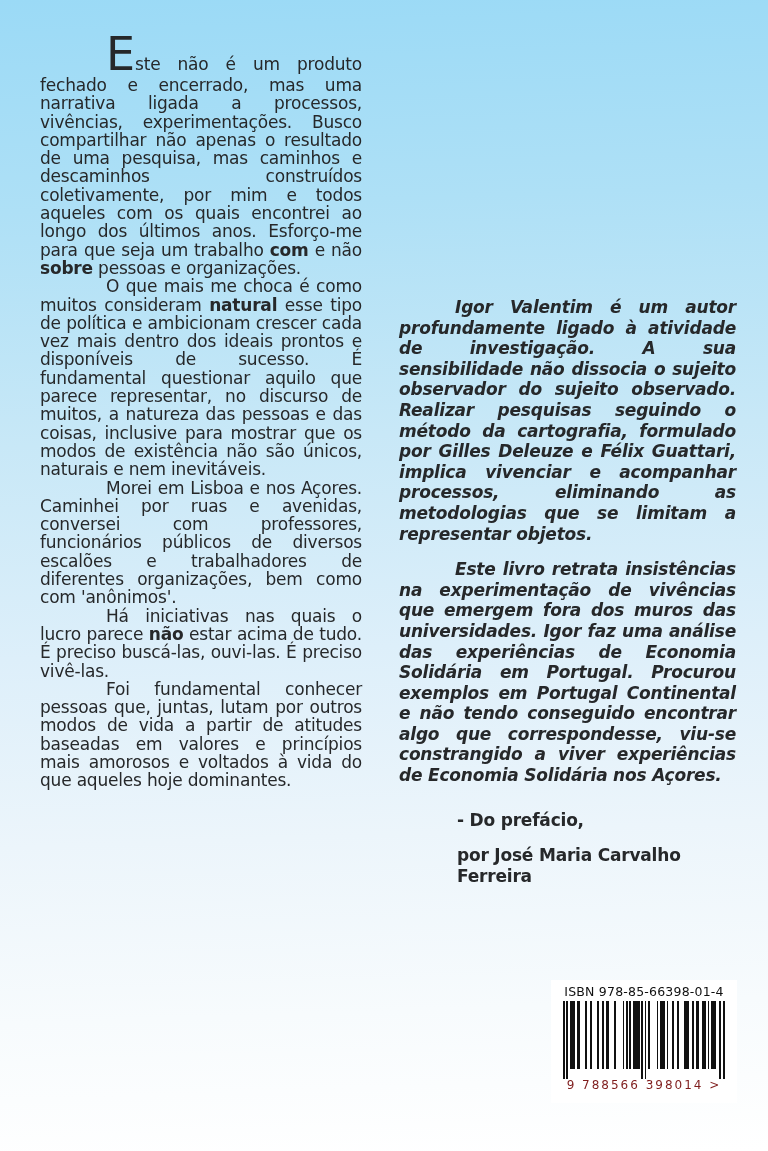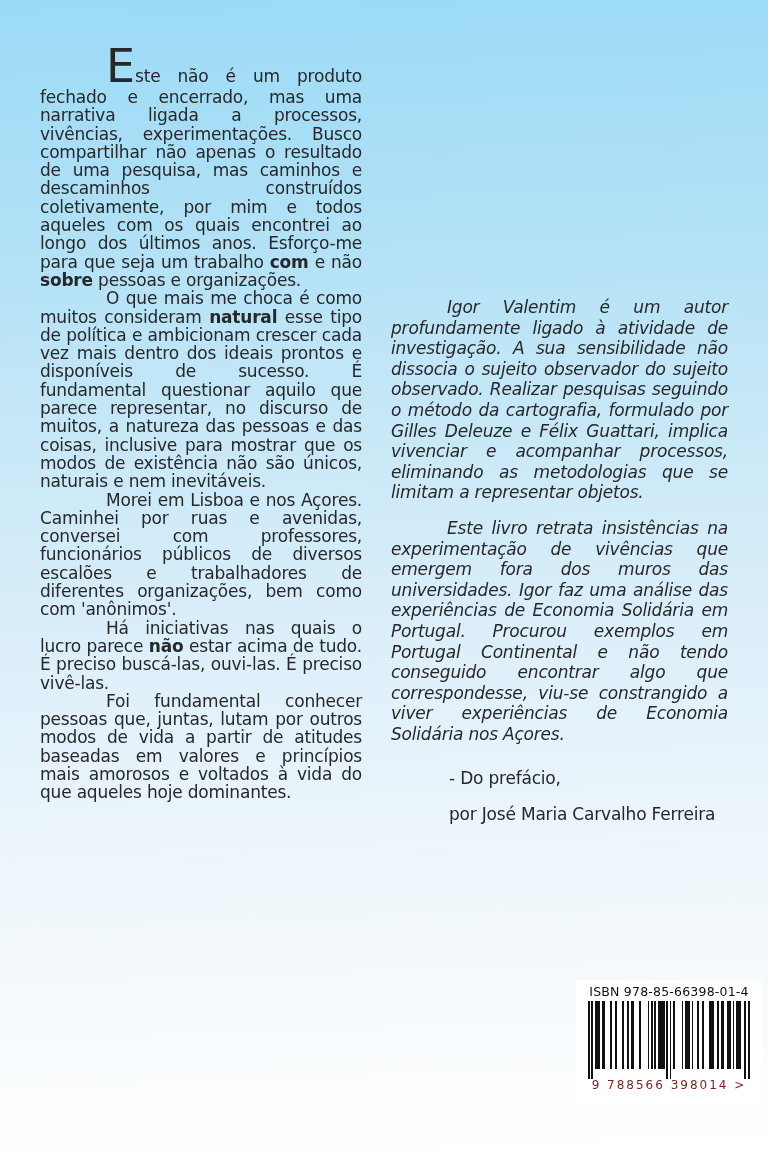--- a/index.html
+++ b/index.html
@@ -4,38 +4,39 @@
 <style>
   html,body{margin:0;padding:0;}
   body{width:768px;height:1151px;overflow:hidden;}
   .cover{
     position:relative;width:768px;height:1151px;overflow:hidden;
     background:linear-gradient(178deg,#9bdaf6 0%,#aee0f6 18%,#c8e8f7 38%,#ddeffa 56%,#ecf5fb 72%,#f7fbfd 87%,#ffffff 100%);
     font-family:"DejaVu Sans",sans-serif;
     color:#26282a;
   }
   .left-col{
-    position:absolute;left:40px;top:44px;width:322px;
+    position:absolute;left:40px;top:32px;width:322px;
     font-size:17px;line-height:18.3px;text-align:justify;
     letter-spacing:-0.2px;
   }
   .left-col p{margin:0;text-indent:66px;}
   .drop-cap{font-size:46px;line-height:44px;letter-spacing:0;}
   .b{font-weight:bold;}
   .right-col{
-    position:absolute;left:391px;top:297px;width:337px;
+    position:absolute;left:399px;top:297px;width:337px;
     font-size:17px;line-height:20.6px;text-align:justify;
     letter-spacing:-0.2px;
+    font-weight:bold;
   }
   .italic-par{font-style:italic;margin:0 0 15px 0;text-indent:56px;}
   .attr{margin:0;text-align:left;}
   .attr1{margin:24px 0 0 58px;}
   .attr2{margin:15px 0 0 58px;}
   .barcode-box{
-    position:absolute;left:576px;top:980px;width:186px;height:123px;
+    position:absolute;left:551px;top:980px;width:186px;height:123px;
     background:#ffffff;text-align:center;
   }
   .isbn-label{font-size:12.5px;line-height:15px;color:#101010;margin-top:4px;letter-spacing:0.2px;white-space:nowrap;}
   .barcode-svg{display:block;margin:2px auto 0 auto;}
   .barcode-digits{font-size:12px;color:#7f1d1d;letter-spacing:2px;margin-top:-1px;white-space:nowrap;}
 </style>
 </head>
 <body>
 
 <div class="cover">

